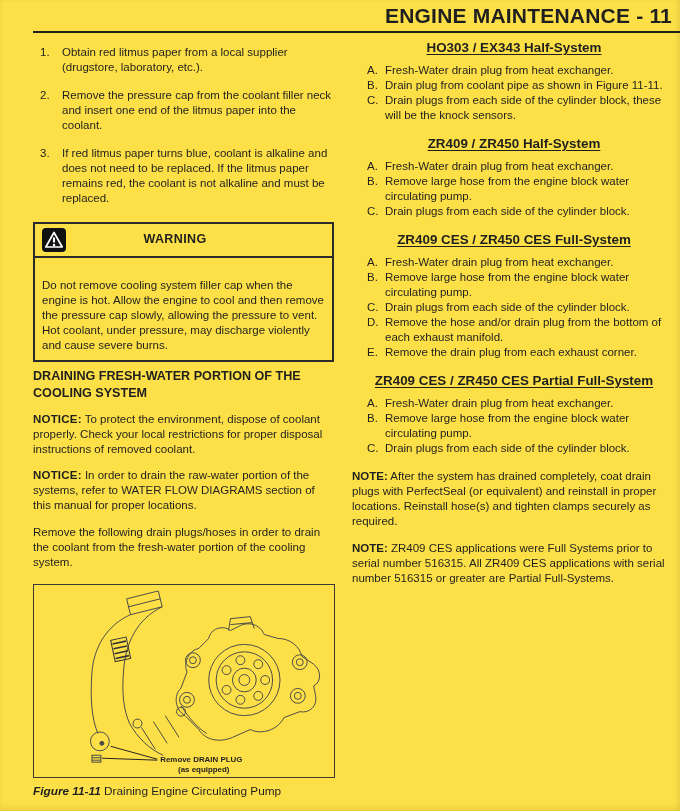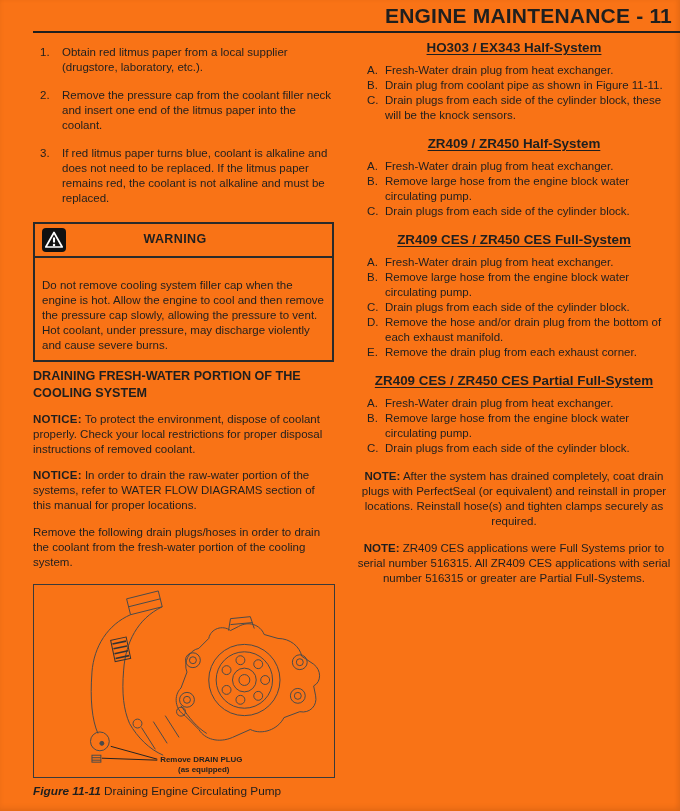--- a/index.html
+++ b/index.html
@@ -1,18 +1,18 @@
 <!DOCTYPE html>
 <html><head>
 <meta charset="utf-8">
 <style>
   html,body { margin:0; padding:0; background:#e9e9e9; }
   .page {
     position:relative; width:680px; height:811px; margin:0 auto;
-    background:#f97316; color:#1f1f1f;
+    background:#fde047; color:#1f1f1f;
     font-family:"Liberation Sans", sans-serif; font-size:11.5px; line-height:15px;
     overflow:hidden;
     box-shadow: inset -3px 0 4px rgba(0,0,0,0.05), inset 0 -4px 5px rgba(0,0,0,0.06);
   }
   .header-title {
     position:absolute; top:3px; right:8px;
     font-size:21px; font-weight:bold; letter-spacing:0.2px; line-height:26px;
   }
   .header-rule { position:absolute; top:31px; left:33px; right:0; height:2px; background:#1f1f1f; }
 
@@ -48,21 +48,21 @@
 
   
   .rc-heading {
     text-align:center; font-weight:bold; font-size:13.4px; line-height:16px;
     text-decoration:underline; text-underline-offset:2px; margin:0 0 7px 0;
   }
   .rc-section { margin-bottom:13px; }
   .abc-item { display:flex; }
   .abc-letter { flex:0 0 18px; margin-left:15px; }
   .abc-text { flex:1; }
-  .note { margin:12px 0 0 0;text-align:center; }
+  .note { margin:12px 0 0 0; }
 </style>
 </head>
 <body>
 
 <div class="page">
 
   <div class="header-title">ENGINE MAINTENANCE - 11</div>
   <div class="header-rule"></div>
 
   <div class="col-left">

